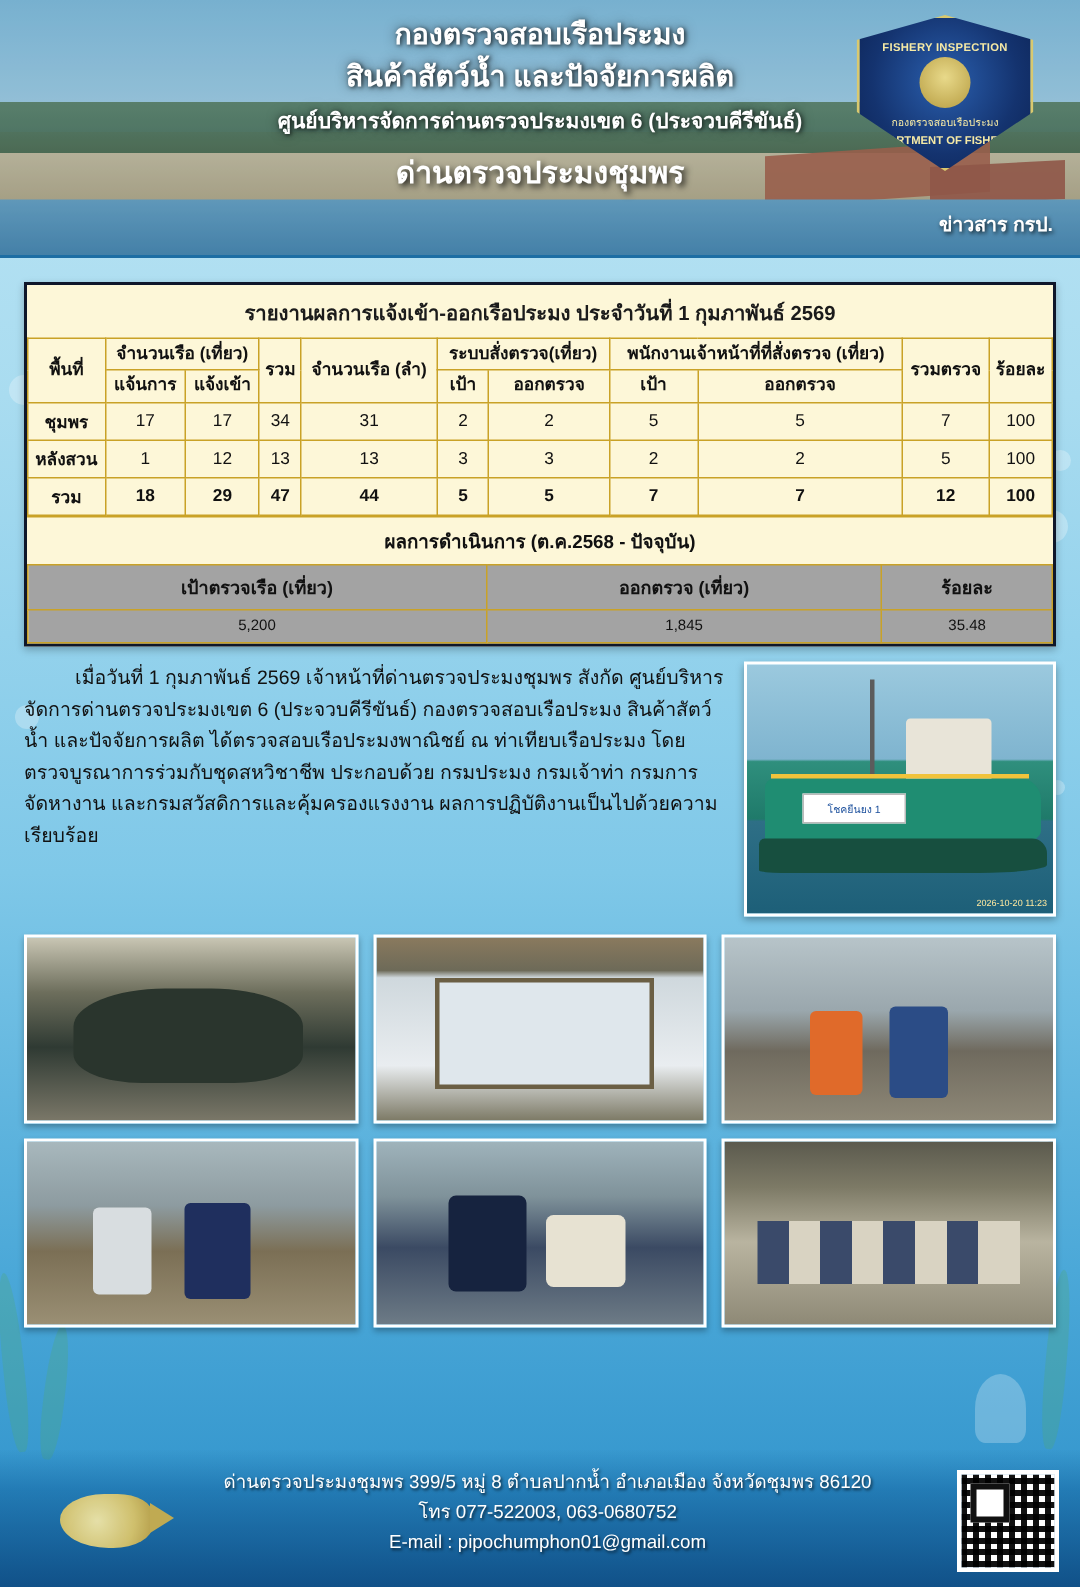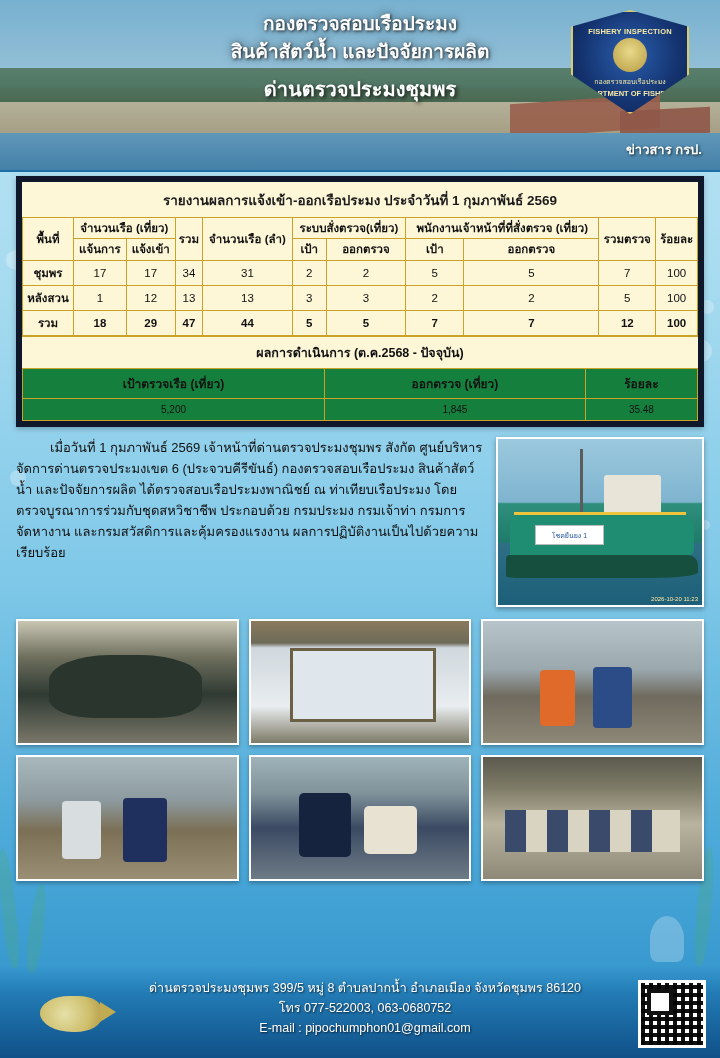--- a/index.html
+++ b/index.html
@@ -105,23 +105,23 @@
          text-shadow: 2px 2px 4px rgba(0,0,0,.8); }
   .news-tag {
     position: absolute; right: 18px; bottom: 10px; z-index: 4;
     color: #ffffff; font-size: 13px; font-weight: bold;
     text-shadow: 1px 1px 3px rgba(0,0,0,.8);
   }
 
   
   .report-card {
     position: relative; z-index: 2;
-    margin: 4px 16px 0 16px;
+    margin: 16px 16px 0 16px;
     background: #fdf7d8;
-    border: 6px solid #0f172a;
+    border: 2px solid #0f172a;
     box-shadow: 0 2px 5px rgba(0,0,0,.25);
   }
   .report-title {
     text-align: center; font-size: 13.5px; font-weight: bold; color: #1b1b1b;
     padding: 7px 4px 6px 4px;
   }
   table.report {
     width: 100%; border-collapse: collapse; font-size: 11.5px; color: #111;
   }
   table.report th, table.report td {
@@ -131,21 +131,21 @@
   table.report td { background: #fdf7d8; }
   .rowhead { font-weight: bold; }
   .totalrow td { font-weight: bold; }
 
   .section-sub {
     text-align: center; font-size: 12.5px; font-weight: bold; color: #111;
     padding: 6px 4px 5px 4px; border-top: 1px solid #c9a227;
   }
   table.summary { width: 100%; border-collapse: collapse; font-size: 12px; color:#111; }
   table.summary th, table.summary td {
-    border: 1px solid #c9a227; text-align: center; padding: 5px 2px; background:#15803d;
+    border: 1px solid #c9a227; text-align: center; padding: 5px 2px; background:#a3a3a3;
   }
   table.summary th { font-weight: bold; }
   table.summary td { font-size: 10px; }
 
   
   .narrative {
     position: relative; z-index: 2;
     margin: 10px 16px 0 16px;
     display: flex; gap: 10px; align-items: flex-start;
   }
@@ -252,20 +252,21 @@
       <div class="badge-top">FISHERY INSPECTION</div>
       <div class="badge-emblem"></div>
       <div class="badge-mid">กองตรวจสอบเรือประมง</div>
       <div class="badge-bot">DEPARTMENT OF FISHERIES</div>
     </div>
   </div>
 
   <div class="header-titles">
     <div class="ht1">กองตรวจสอบเรือประมง</div>
     <div class="ht2">สินค้าสัตว์น้ำ และปัจจัยการผลิต</div>
+    <div class="ht3">ศูนย์บริหารจัดการด่านตรวจประมงเขต 6 (ประจวบคีรีขันธ์)</div>
     <div class="ht4">ด่านตรวจประมงชุมพร</div>
   </div>
   <div class="news-tag">ข่าวสาร กรป.</div>
 </div>
 
 <div class="bg-bubbles">
   <div class="bubble" style="left:18px; top:210px; width:12px; height:12px;"></div>
   <div class="bubble" style="left:6px; top:250px; width:20px; height:20px;"></div>
   <div class="bubble" style="left:700px; top:300px; width:14px; height:14px;"></div>
   <div class="bubble" style="left:690px; top:340px; width:22px; height:22px;"></div>

